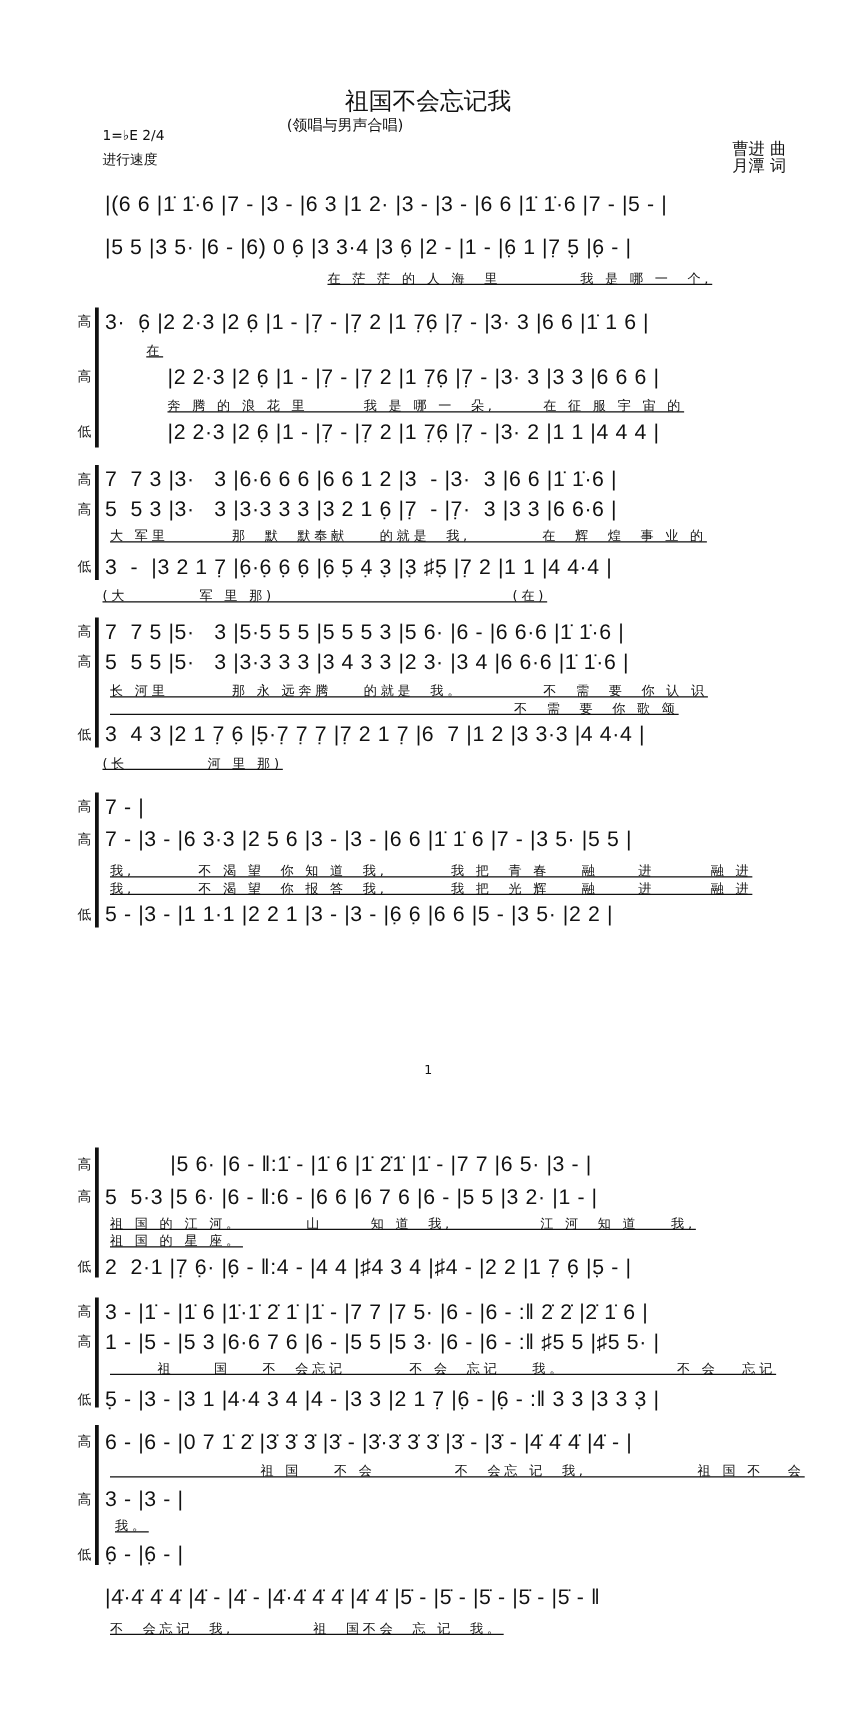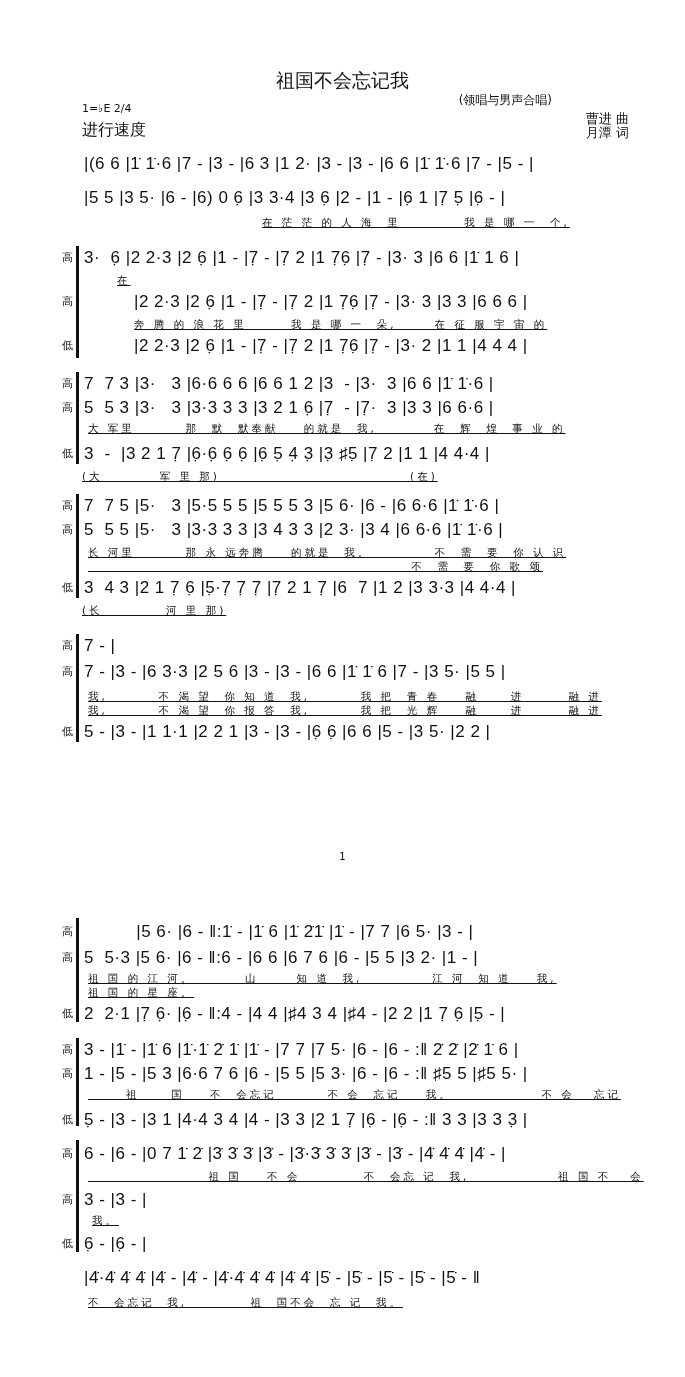--- a/index.html
+++ b/index.html
@@ -1,22 +1,22 @@
 <!DOCTYPE html>
 <html><head>
 <meta charset="utf-8">
 <style>
   html, body { margin:0; padding:0; background:#ffffff; }
   body { width:685px; height:1377px; position:relative; overflow:hidden;
          font-family:"DejaVu Sans","Liberation Sans",sans-serif; color:#111; }
   .abs { position:absolute; }
   .title { left:0; width:685px; top:68px; text-align:center; font-size:19px; }
-  .subtitle { left:0; width:552px; top:92px; text-align:right; font-size:12px; }
+  .subtitle { left:0; width:552px; top:92px; text-align:center; font-size:12px; }
   .key { left:82px; top:102px; font-size:11px; }
-  .tempo { left:82px; top:120px; font-size:16px; }
+  .tempo { left:82px; top:120px; font-size:11px; }
   .credit { right:56px; font-size:13px; text-align:right; }
   .pagenum { left:0; width:685px; top:851px; text-align:center; font-size:10px; }
 
   .row { position:absolute; left:78px; width:540px; height:24px; }
   .notes { position:absolute; left:6px; right:0; top:0; height:24px;
            font-family:"Liberation Sans",sans-serif; font-size:17px;
            white-space:pre; letter-spacing:0.5px; line-height:24px; }
   .lyric { position:absolute; font-size:10.5px; white-space:pre; letter-spacing:3px;text-decoration:underline; }
   .voice { position:absolute; left:62px; font-size:11px; }
   .brace { position:absolute; left:76px; border-left:3px solid #111; }

